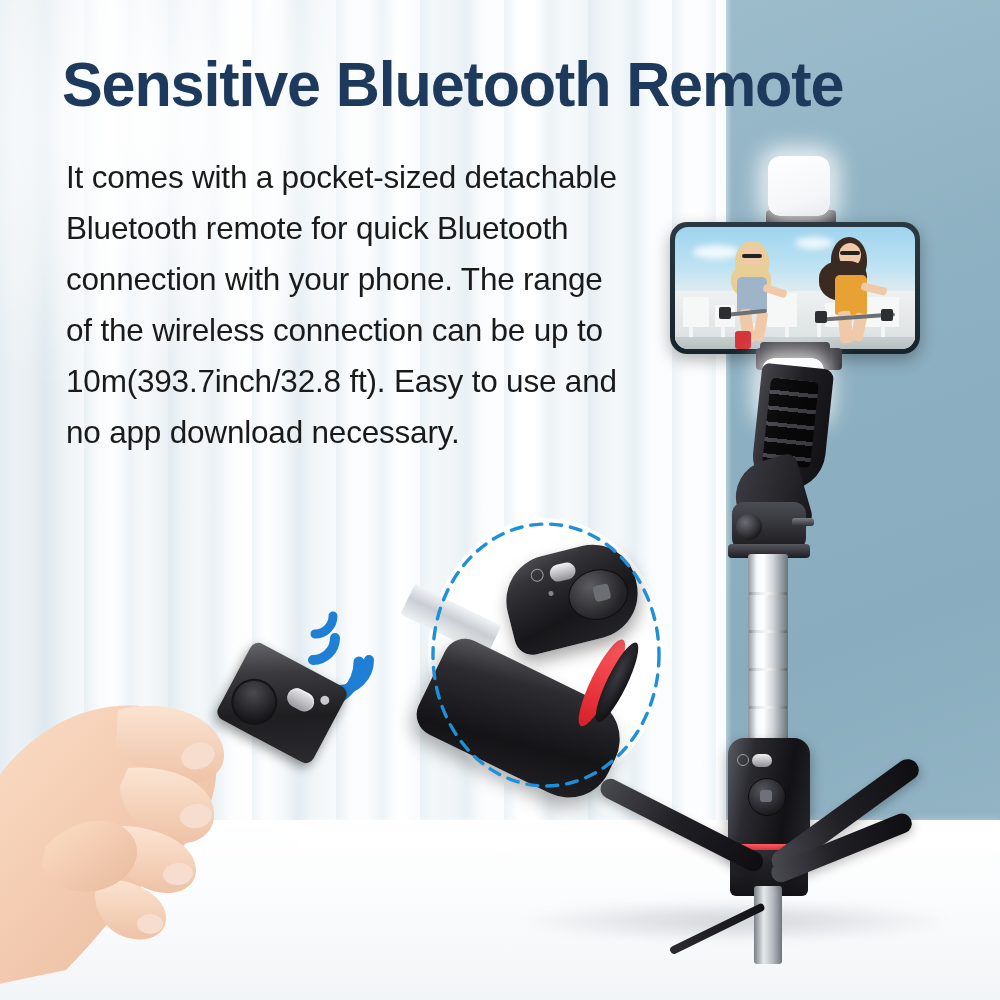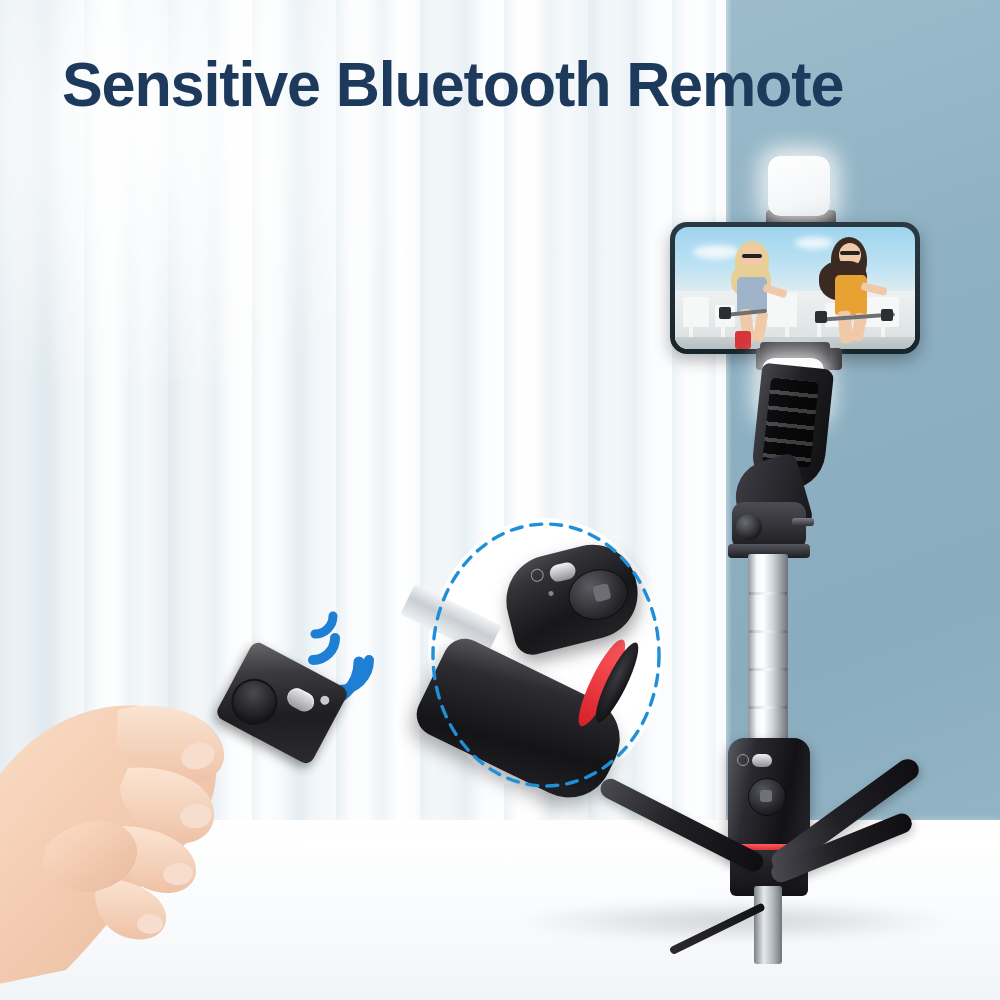--- a/index.html
+++ b/index.html
@@ -356,20 +356,21 @@
   <div class="bg-curtain-veil"></div>
   <div class="bg-wall"></div>
   <div class="bg-wall-edge"></div>
   <div class="bg-table"></div>
   <div class="bg-table-edge"></div>
   <div class="bg-glow"></div>
   <div class="shadow"></div>
 
   <div class="headline">Sensitive Bluetooth Remote</div>
 
+  <div class="body-copy">It comes with a pocket-sized detachable Bluetooth remote for quick Bluetooth connection with your phone. The range of the wireless connection can be up to 10m(393.7inch/32.8 ft). Easy to use and no app download necessary.</div>
 
   <div class="bt-waves">
     <svg width="110" height="105" viewBox="0 0 110 105">
       <g fill="none" stroke="#1e7fd4" stroke-linecap="round">
         <path d="M12 96 A42 42 0 0 0 54 54" stroke-width="11"></path>
         <path d="M20 66 A30 30 0 0 0 50 36" stroke-width="10" transform="translate(14,16)"></path>
         <path d="M8 52 A22 22 0 0 0 30 30" stroke-width="10"></path>
         <path d="M10 26 A18 18 0 0 0 28 8" stroke-width="9"></path>
       </g>
     </svg>

